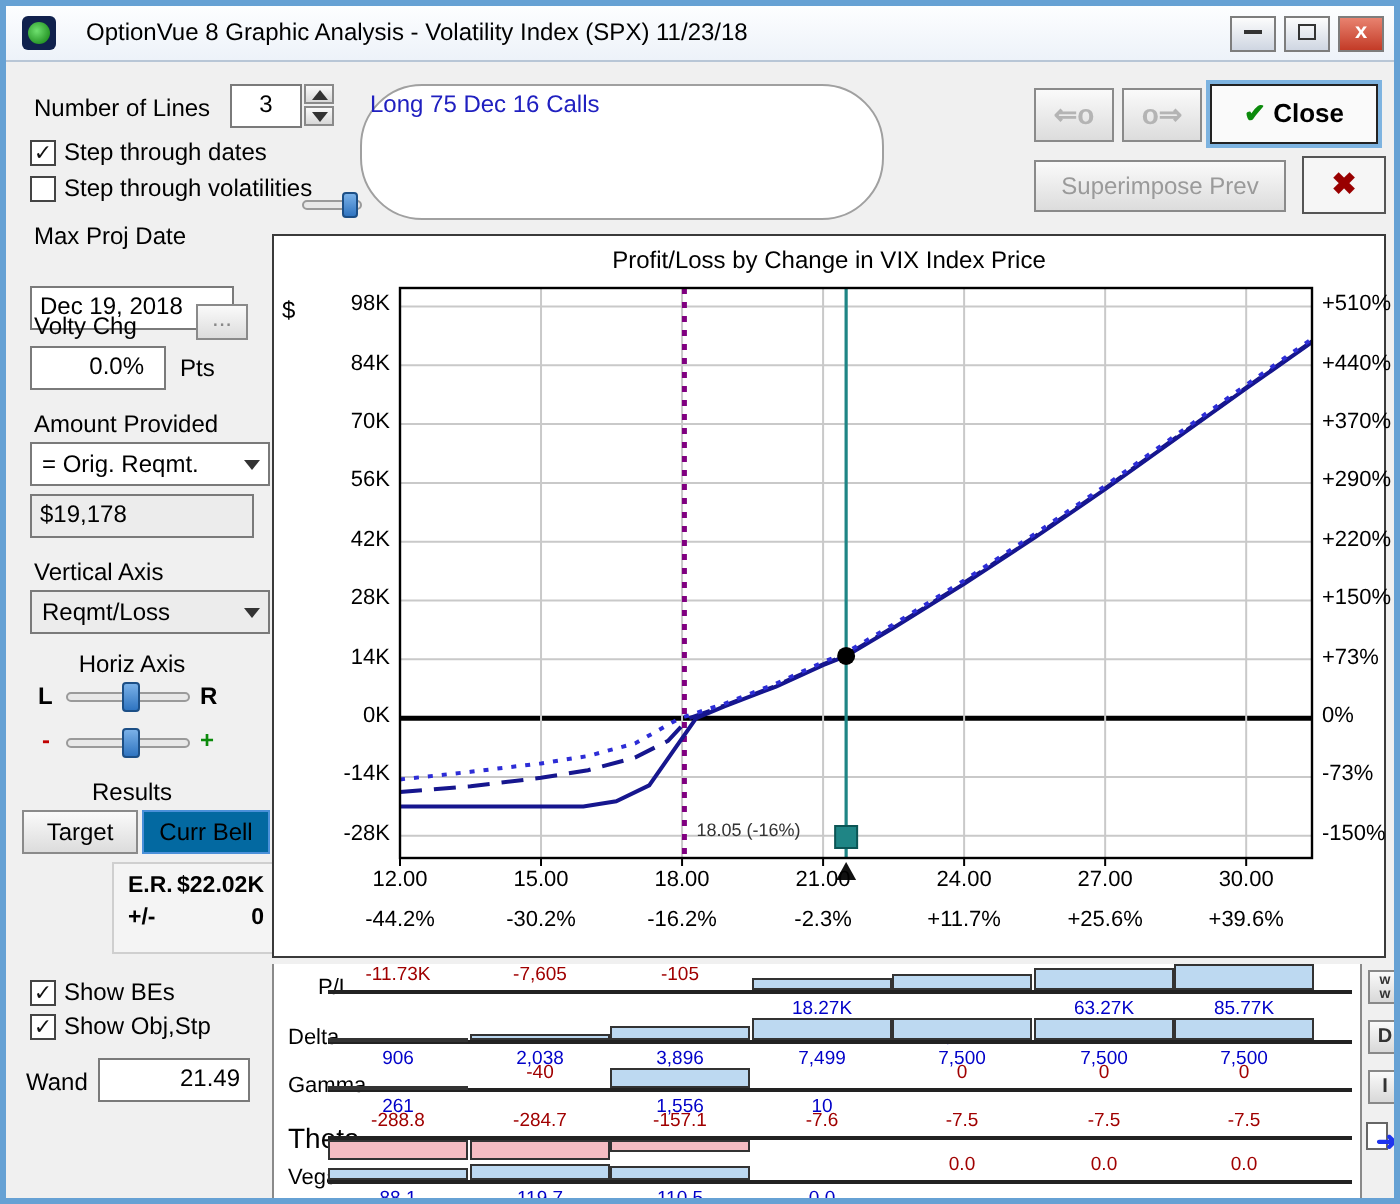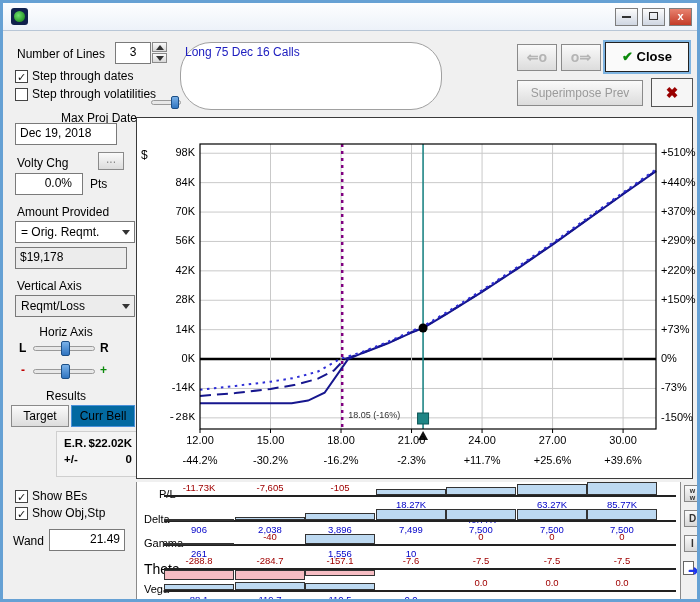--- a/index.html
+++ b/index.html
@@ -34,20 +34,21 @@
   .bluetxt{color:#2020c0;}
   .disabled-txt{color:#9a9a9a;}
 </style>
 </head>
 <body>
 
 <div id="win">
 
   <div class="titlebar">
     <span class="appicon"></span>
+    <span class="titletext">OptionVue 8 Graphic Analysis - Volatility Index (SPX)  11/23/18</span>
     <span class="winbtn" style="left:612px;"><span class="minbar"></span></span>
     <span class="winbtn" style="left:639px;"><span class="maxbox"></span></span>
     <span class="winbtn close" style="left:666px;">x</span>
   </div>
 
   <div class="abs lbl" style="left:14px;top:44px;">Number of Lines</div>
   <div class="field" style="left:112px;top:39px;width:36px;height:22px;text-align:center;">3</div>
   <div class="spinbtn" style="left:149px;top:39px;">
       <span class="tri-up"></span>
     </div>
@@ -57,22 +58,22 @@
 
   <span class="cb" style="left:12px;top:67px;">✓</span>
   <div class="abs lbl" style="left:29px;top:66px;">Step through dates</div>
   <span class="cb" style="left:12px;top:85px;"></span>
   <div class="abs lbl" style="left:29px;top:84px;">Step through volatilities</div>
 
   <div class="track" style="left:148px;top:97px;width:30px;">
     <span class="thumb" style="left:19px;top:-5px;width:8px;height:13px;"></span>
   </div>
 
-  <div class="abs lbl" style="left:14px;top:108px;margin-left:44px;">Max Proj Date</div>
-  <div class="field" style="left:12px;top:120px;width:102px;height:22px;">Dec 19, 2018</div>
+  <div class="abs lbl" style="left:14px;top:108px;">Max Proj Date</div>
+  <div class="field" style="left:12px;top:140px;width:102px;height:22px;">Dec 19, 2018</div>
 
   <div class="abs lbl" style="left:14px;top:153px;">Volty Chg</div>
   <div class="btn" style="left:95px;top:149px;width:26px;height:18px;line-height:12px;color:#888;">...</div>
   <div class="field" style="left:12px;top:170px;width:68px;height:22px;text-align:right;padding-right:10px;">0.0%</div>
   <div class="abs lbl" style="left:87px;top:174px;">Pts</div>
 
   <div class="abs lbl" style="left:14px;top:202px;">Amount Provided</div>
   <div class="select" style="left:12px;top:218px;width:120px;height:22px;">
     <span>= Orig. Reqmt.</span>
     <span class="chev tri-dn"></span>
@@ -129,20 +130,21 @@
   <div class="btn disabled-txt" style="left:514px;top:77px;width:126px;height:26px;line-height:24px;">Superimpose Prev</div>
   <div class="btn" style="left:602px;top:39px;width:84px;height:30px;line-height:27px;background:#fafafa;border:1px solid #222;box-shadow:0 0 0 2px #7db3e0;font-size:13px;font-weight:bold;">
     <span class="greentxt">✔</span>
     <span>Close</span>
   </div>
   <div class="btn" style="left:648px;top:75px;width:42px;height:29px;line-height:27px;background:#f6f6f6;border:1px solid #555;">
     <span style="color:#990000;font-weight:bold;font-size:15px;">✖</span>
   </div>
 
   <div class="chart-panel">
+    <div class="abs" style="left:0;top:5px;width:100%;text-align:center;font-size:12px;color:#000;">Profit/Loss by Change in VIX Index Price</div>
     <div class="abs" style="left:4px;top:30px;font-size:12px;color:#000;">$</div>
     <svg id="chart-svg" width="557" height="362" style="position:absolute;left:0;top:0;">
         <line x1="63" y1="35.240972733971944" x2="519" y2="35.240972733971944" stroke="#c9c9c9" stroke-width="1"></line>
         <line x1="63" y1="64.64406779661016" x2="519" y2="64.64406779661016" stroke="#c9c9c9" stroke-width="1"></line>
         <line x1="63" y1="94.04716285924832" x2="519" y2="94.04716285924832" stroke="#c9c9c9" stroke-width="1"></line>
         <line x1="63" y1="123.4502579218865" x2="519" y2="123.4502579218865" stroke="#c9c9c9" stroke-width="1"></line>
         <line x1="63" y1="152.85335298452466" x2="519" y2="152.85335298452466" stroke="#c9c9c9" stroke-width="1"></line>
         <line x1="63" y1="182.25644804716285" x2="519" y2="182.25644804716285" stroke="#c9c9c9" stroke-width="1"></line>
         <line x1="63" y1="211.65954310980104" x2="519" y2="211.65954310980104" stroke="#c9c9c9" stroke-width="1"></line>
         <line x1="63" y1="241.06263817243922" x2="519" y2="241.06263817243922" stroke="#000" stroke-width="2.5"></line>
@@ -174,21 +176,21 @@
       </svg>
   <div style="position: absolute; left: 18px; top: 28.241px; width: 40px; text-align: right; font-size: 11px;">98K</div>
       <div style="position: absolute; left: 18px; top: 57.6441px; width: 40px; text-align: right; font-size: 11px;">84K</div>
       <div style="position: absolute; left: 18px; top: 87.0472px; width: 40px; text-align: right; font-size: 11px;">70K</div>
       <div style="position: absolute; left: 18px; top: 116.45px; width: 40px; text-align: right; font-size: 11px;">56K</div>
       <div style="position: absolute; left: 18px; top: 145.853px; width: 40px; text-align: right; font-size: 11px;">42K</div>
       <div style="position: absolute; left: 18px; top: 175.256px; width: 40px; text-align: right; font-size: 11px;">28K</div>
       <div style="position: absolute; left: 18px; top: 204.66px; width: 40px; text-align: right; font-size: 11px;">14K</div>
       <div style="position: absolute; left: 18px; top: 234.063px; width: 40px; text-align: right; font-size: 11px;">0K</div>
       <div style="position: absolute; left: 18px; top: 263.466px; width: 40px; text-align: right; font-size: 11px;">-14K</div>
-      <div style="position: absolute; left: 18px; top: 292.869px; width: 40px; text-align: right; font-size: 11px; font-family: Liberation Mono, monospace;">-28K</div>
+      <div style="position: absolute; left: 18px; top: 292.869px; width: 40px; text-align: right; font-size: 11px;">-28K</div>
       <div style="position: absolute; left: 524px; top: 28.241px; width: 48px; font-size: 11px;">+510%</div>
       <div style="position: absolute; left: 524px; top: 57.6441px; width: 48px; font-size: 11px;">+440%</div>
       <div style="position: absolute; left: 524px; top: 87.0472px; width: 48px; font-size: 11px;">+370%</div>
       <div style="position: absolute; left: 524px; top: 116.45px; width: 48px; font-size: 11px;">+290%</div>
       <div style="position: absolute; left: 524px; top: 145.853px; width: 48px; font-size: 11px;">+220%</div>
       <div style="position: absolute; left: 524px; top: 175.256px; width: 48px; font-size: 11px;">+150%</div>
       <div style="position: absolute; left: 524px; top: 204.66px; width: 48px; font-size: 11px;">+73%</div>
       <div style="position: absolute; left: 524px; top: 234.063px; width: 48px; font-size: 11px;">0%</div>
       <div style="position: absolute; left: 524px; top: 263.466px; width: 48px; font-size: 11px;">-73%</div>
       <div style="position: absolute; left: 524px; top: 292.869px; width: 48px; font-size: 11px;">-150%</div>

